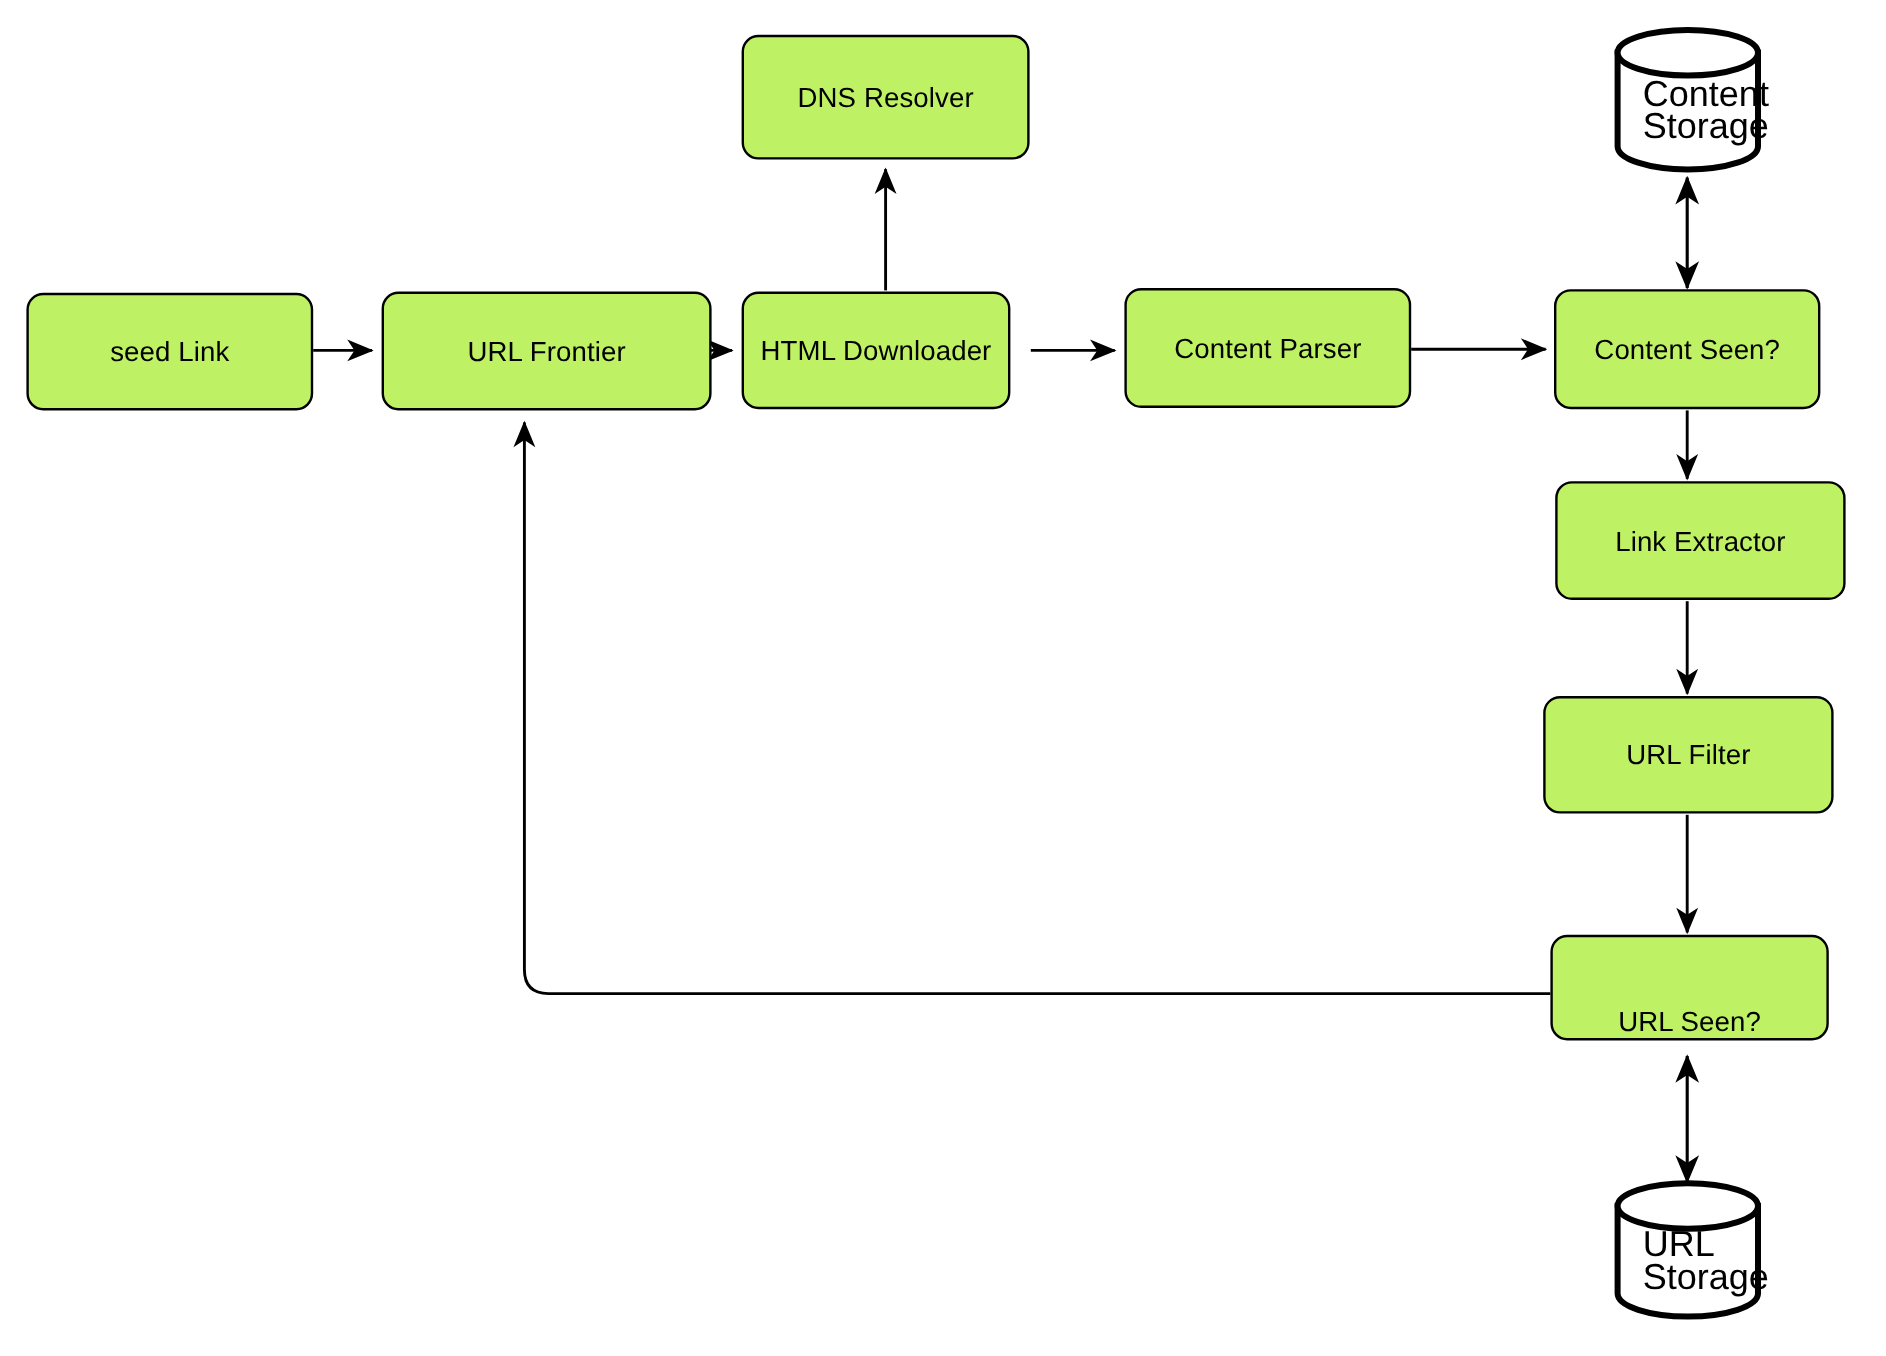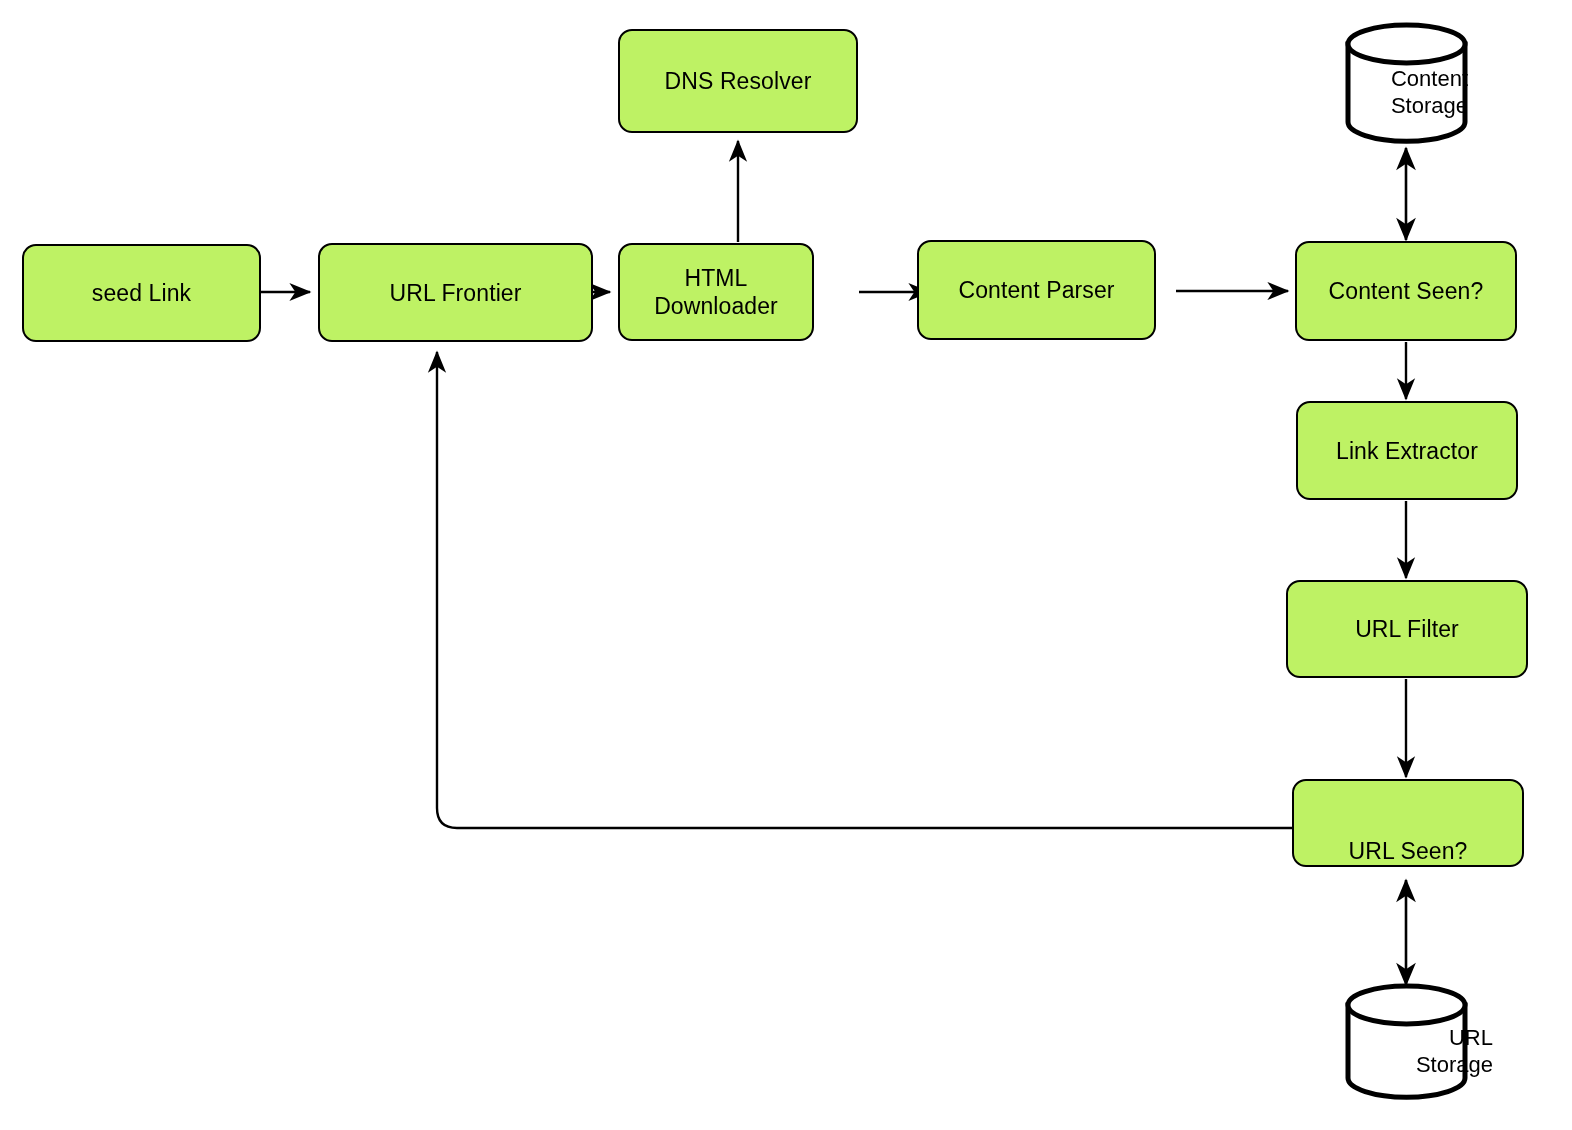--- a/index.html
+++ b/index.html
@@ -52,28 +52,29 @@
     overflow: visible;
   }
   .cyl .cyl-label {
     position: absolute;
     left: 0;
     right: 0;
     top: 0;
     bottom: 0;
     display: flex;
     flex-direction: column;
-    align-items: flex-end;
+    align-items: flex-start;
     justify-content: center;
     padding-top: 18px;
     box-sizing: border-box;
-    font-size: 22px;
+    font-size: 30px;
     line-height: 27px;
     color: #000000;
     text-align: center;
+    padding-left: 24px;
   }
 </style>
 </head>
 <body>
 
 <div id="canvas">
 
   <svg id="edges" viewBox="0 0 1572 1130" width="1572" height="1130" xmlns="http://www.w3.org/2000/svg">
     <defs>
       <marker id="ah" markerWidth="11" markerHeight="11" refX="9.2" refY="4.2" orient="auto" markerUnits="strokeWidth">
@@ -134,33 +135,33 @@
   </div>
 
   <div class="node box" style="left:318px; top:243px; width:275px; height:99px;">
     <span>URL Frontier</span>
   </div>
 
   <div class="node box" style="left:618px; top:29px; width:240px; height:104px;">
     <span>DNS Resolver</span>
   </div>
 
-  <div class="node box" style="left:618px; top:243px; width:196px; height:98px;align-items:center;">
+  <div class="node box" style="left:618px; top:243px; width:224px; height:98px;align-items:center;">
     <span>HTML Downloader</span>
   </div>
 
-  <div class="node box" style="left:917px; top:240px; width:239px; height:100px;">
+  <div class="node box" style="left:937px; top:240px; width:239px; height:100px;">
     <span>Content Parser</span>
   </div>
 
   <div class="node box" style="left:1295px; top:241px; width:222px; height:100px;">
     <span>Content Seen?</span>
   </div>
 
-  <div class="node box" style="left:1296px; top:401px; width:222px; height:99px;">
+  <div class="node box" style="left:1296px; top:401px; width:242px; height:99px;">
     <span>Link Extractor</span>
   </div>
 
   <div class="node box" style="left:1286px; top:580px; width:242px; height:98px;">
     <span>URL Filter</span>
   </div>
 
   <div class="node box" style="left:1292px; top:779px; width:232px; height:88px;align-items:flex-end;">
     <span>URL Seen?</span>
   </div>

